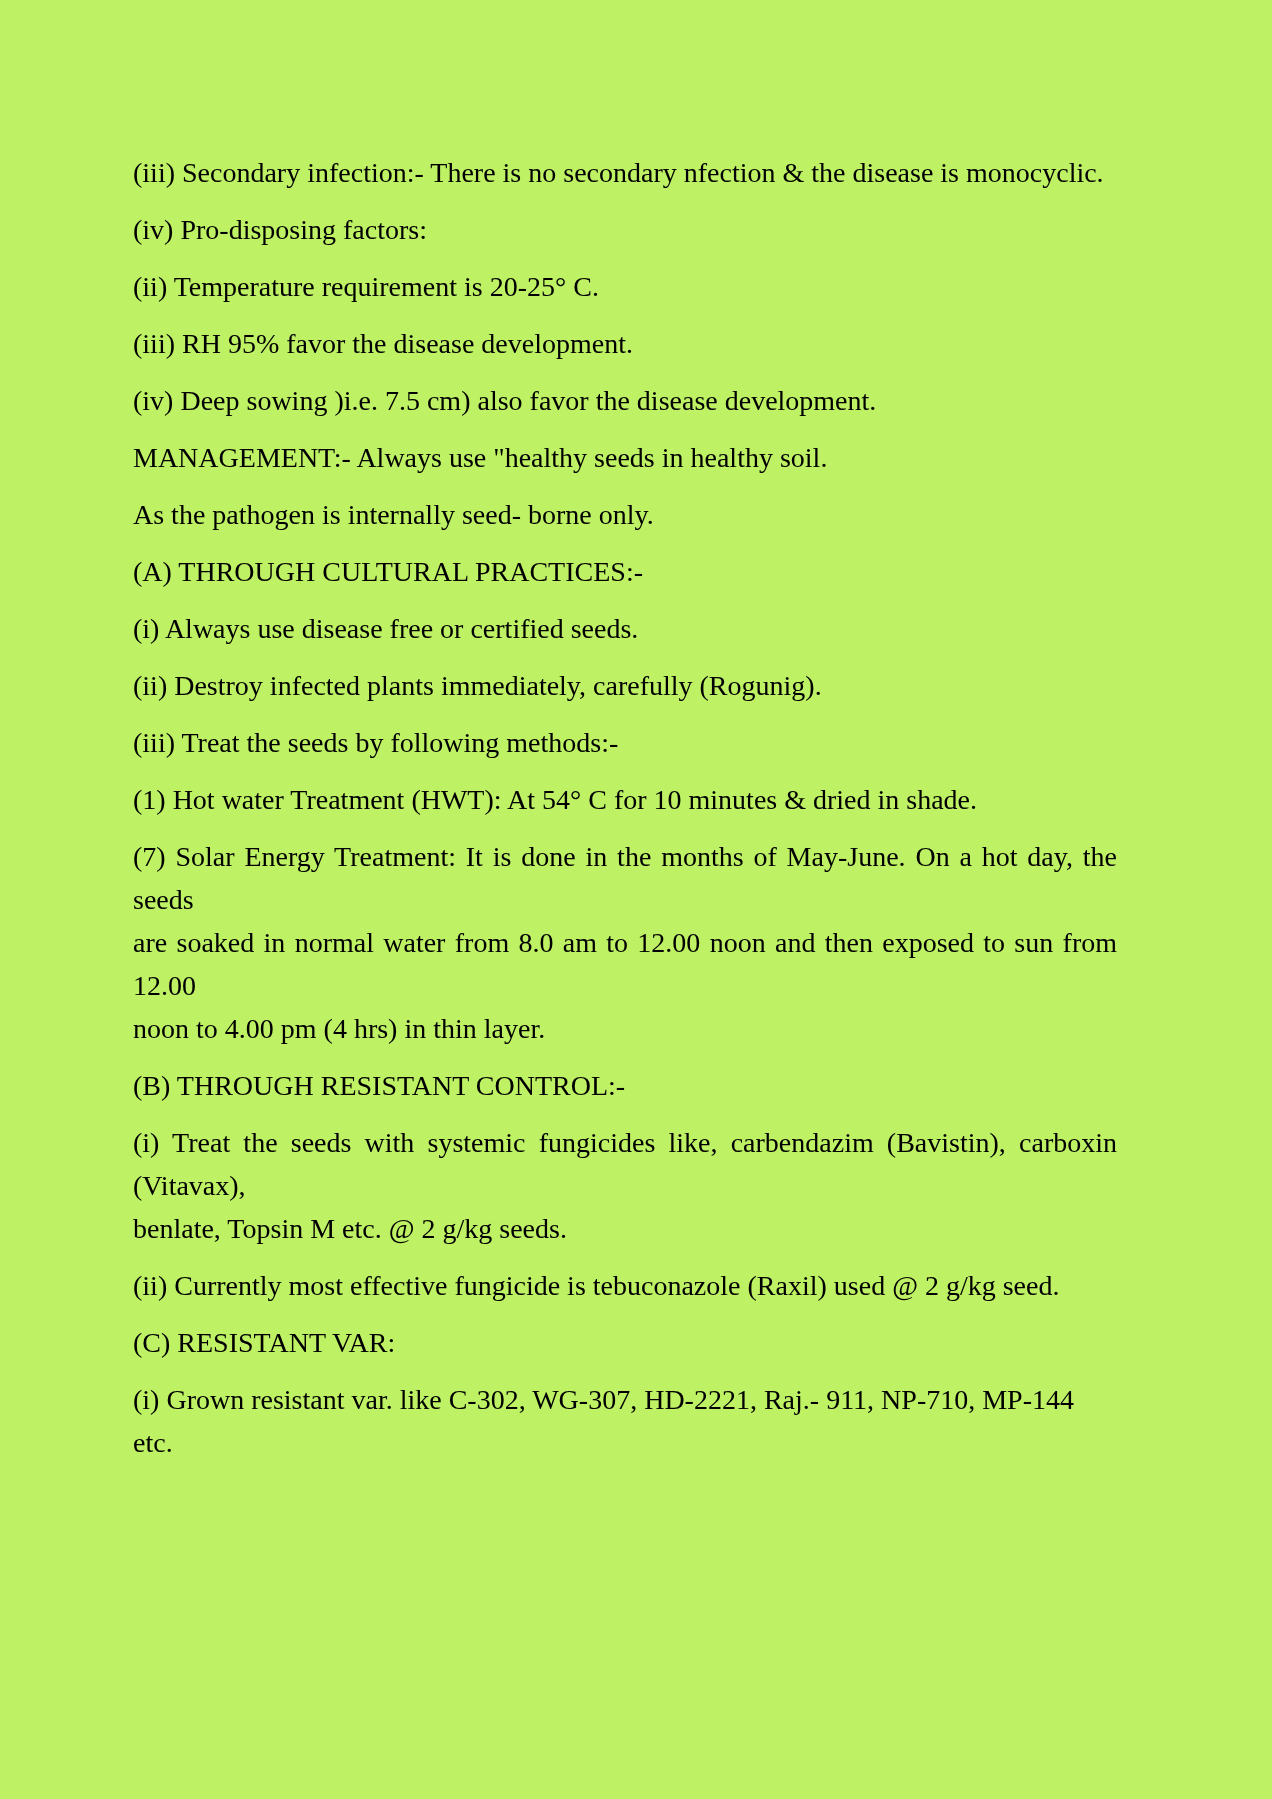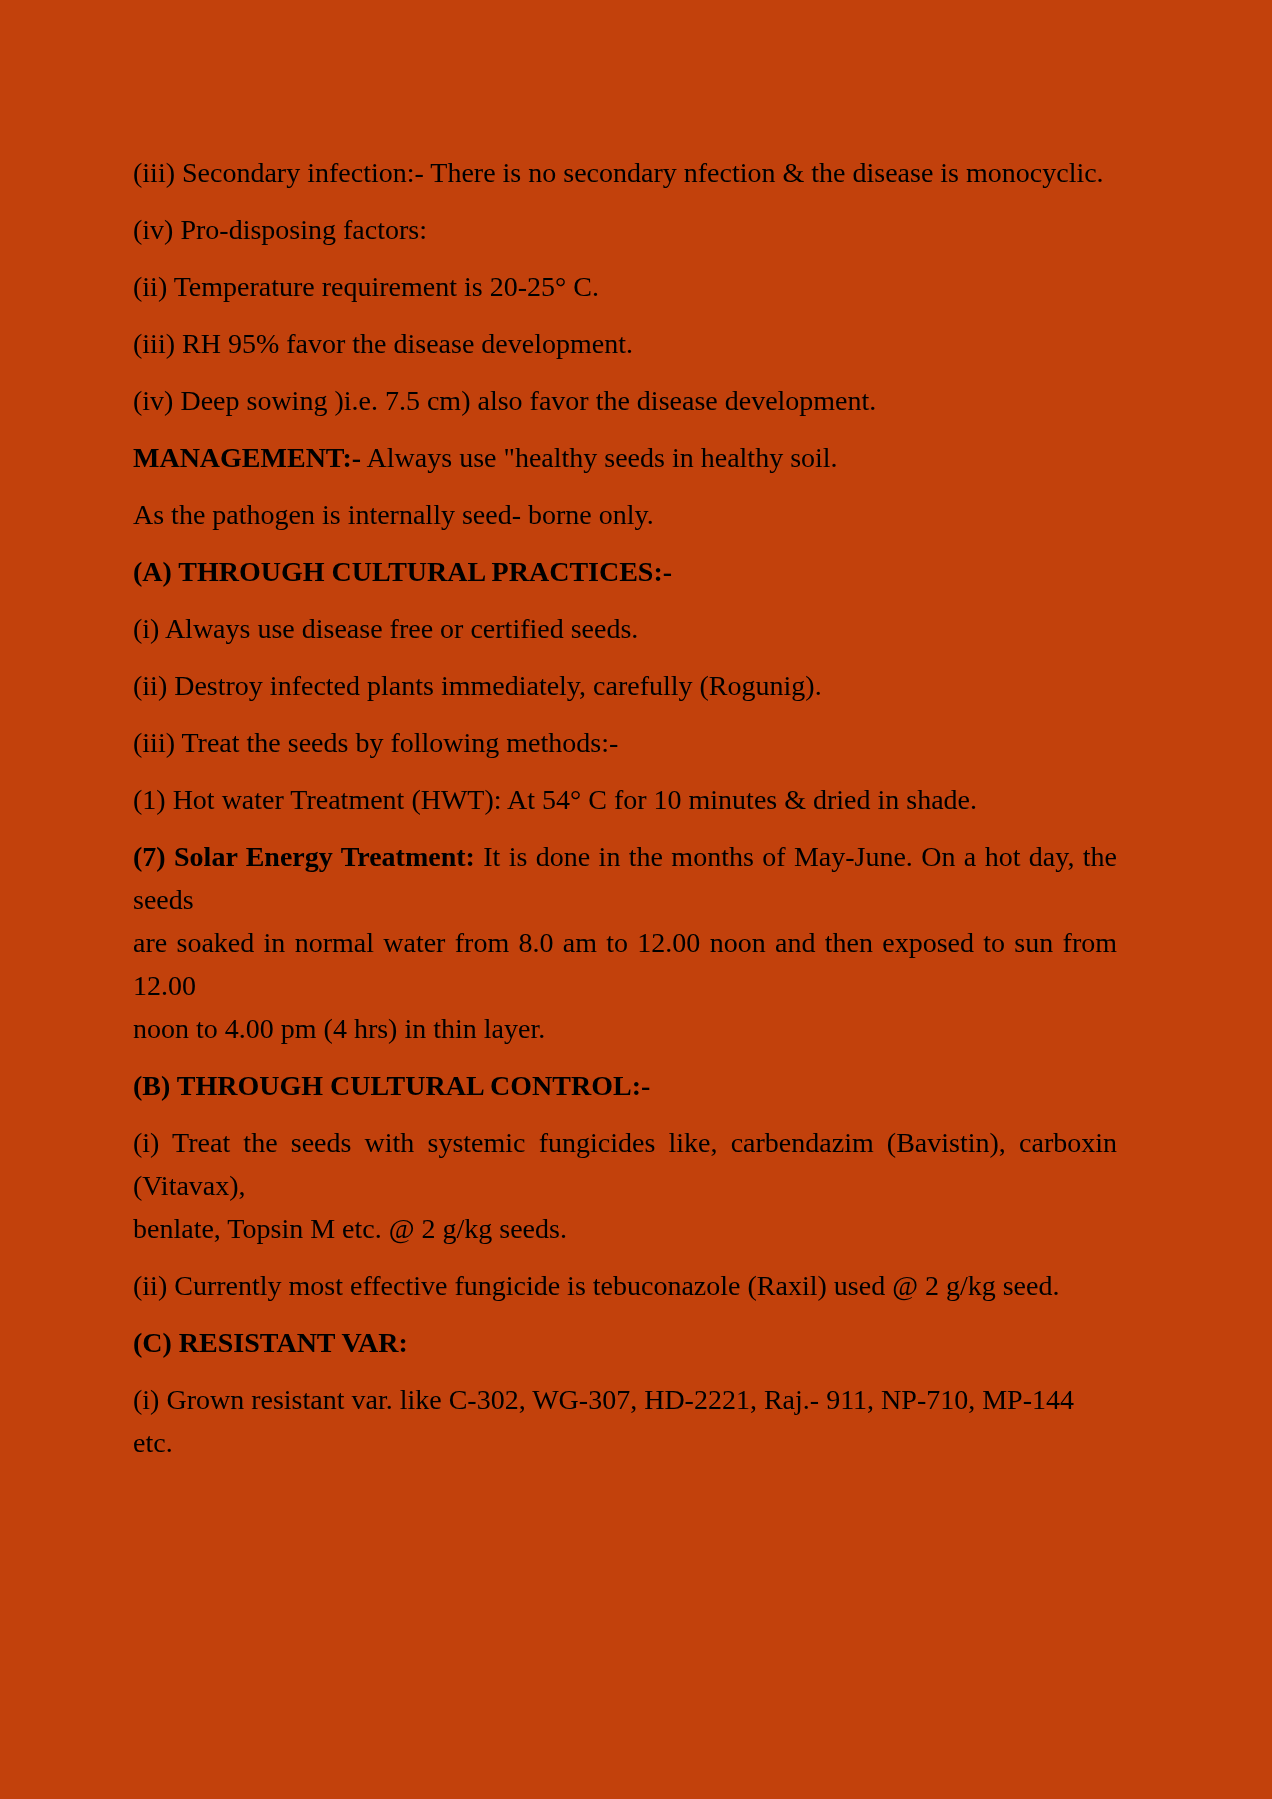--- a/index.html
+++ b/index.html
@@ -12,38 +12,38 @@
     height: 1799px;
     font-family: "Liberation Serif", "DejaVu Serif", serif;
     color: #000000;
     overflow: hidden;
   }
   .page {
     box-sizing: border-box;
     width: 1272px;
     height: 1799px;
     padding: 151px 155px 0 133px;
-    background: #c2410c;
+    background: #bef264;
   }
   p.para {
     margin: 0 0 14px 0;
     font-size: 28px;
     line-height: 43px;
     text-align: left;
   }
   .line {
     display: block;
   }
   
   .line.fill {
     text-align: justify;
     text-align-last: justify;
   }
   .run.bold {
-    font-weight: bold;
+    font-weight: normal;
   }
 </style>
 </head>
 <body>
 
 <div class="page">
   <div id="doc-body">
       <p class="para">
         <span class="line"><span class="run">(iii) Secondary infection:- There is no secondary nfection &amp; the disease is monocyclic.</span></span>
       </p>
@@ -79,21 +79,21 @@
       </p>
       <p class="para">
         <span class="line"><span class="run">(1) Hot water Treatment (HWT): At 54° C for 10 minutes &amp; dried in shade.</span></span>
       </p>
       <p class="para">
         <span class="line fill"><span class="run bold">(7) Solar Energy Treatment:</span><span class="run"> It is done in the months of May-June. On a hot day, the seeds</span></span>
         <span class="line fill"><span class="run">are soaked in normal water from 8.0 am to 12.00 noon and then exposed to sun from 12.00</span></span>
         <span class="line"><span class="run">noon to 4.00 pm (4 hrs) in thin layer.</span></span>
       </p>
       <p class="para">
-        <span class="line"><span class="run bold">(B) THROUGH CULTURAL CONTROL:-</span></span>
+        <span class="line"><span class="run bold">(B) THROUGH RESISTANT CONTROL:-</span></span>
       </p>
       <p class="para">
         <span class="line fill"><span class="run">(i) Treat the seeds with systemic fungicides like, carbendazim (Bavistin), carboxin (Vitavax),</span></span>
         <span class="line"><span class="run">benlate, Topsin M etc. @ 2 g/kg seeds.</span></span>
       </p>
       <p class="para">
         <span class="line"><span class="run">(ii) Currently most effective fungicide is tebuconazole (Raxil) used @ 2 g/kg seed.</span></span>
       </p>
       <p class="para">
         <span class="line"><span class="run bold">(C) RESISTANT VAR:</span></span>

